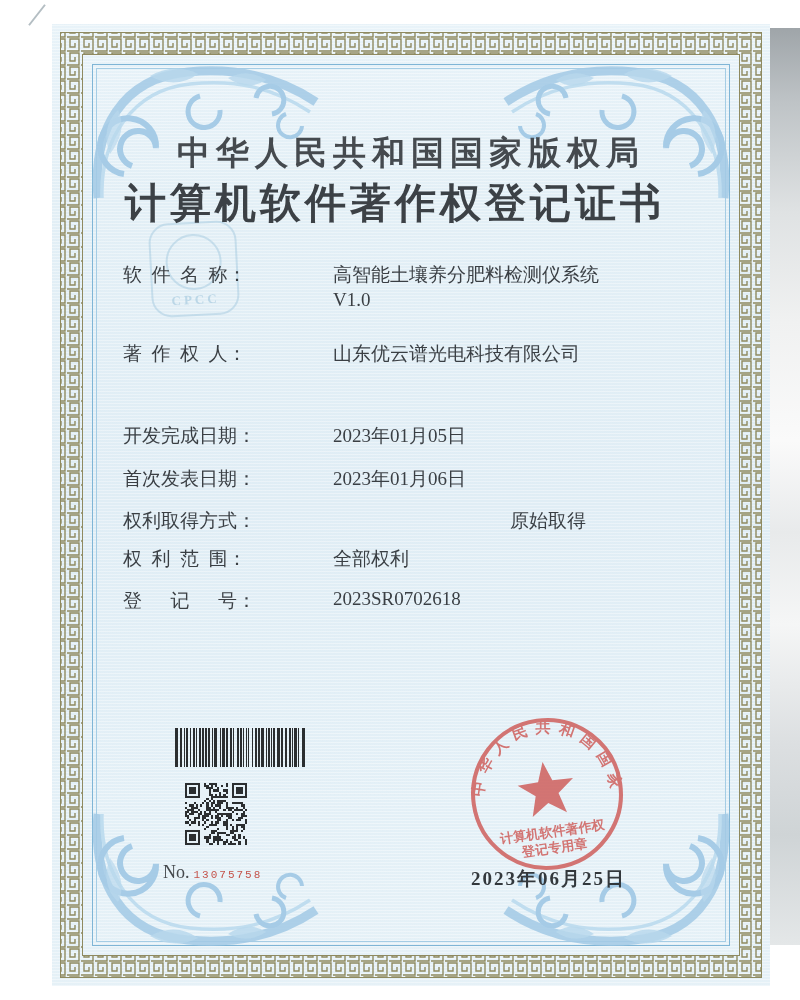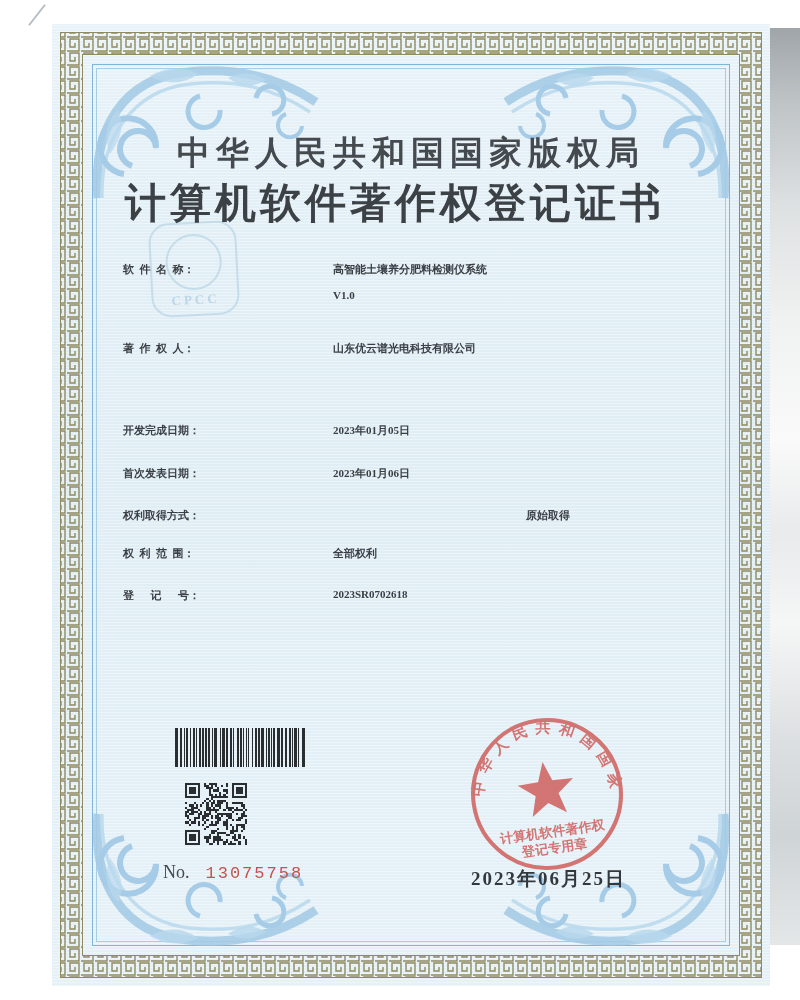--- a/index.html
+++ b/index.html
@@ -39,35 +39,35 @@
     font-size:13px; letter-spacing:3px; color:rgba(145,190,216,.5); font-weight:bold; }
 
   
   .authority { position:absolute; left:0; top:107px; width:718px; text-align:center;
     font-size:33px; font-weight:700; letter-spacing:6px; color:#454a4f; }
   .cert-title { position:absolute; left:0; top:152px; width:686px; text-align:center;
     font-size:41px; font-weight:700; letter-spacing:4px; color:#3c4146; }
   .cert-no { position:absolute; left:424px; top:204px; font-size:15px; color:#3a3f44; font-weight:600; }
   .cert-no .cv { margin-left:14px; }
 
-  .frow { position:absolute; left:71px; font-size:11px; font-weight:700; color:#3a3f44; }
+  .frow { position:absolute; left:71px; font-size:19px; font-weight:400; color:#3a3f44; }
   .flabel { white-space:pre; display:inline-block; }
   .fvalue { position:absolute; left:210px; top:0; white-space:pre; display:inline-block; width:430px; }
   .fver { position:absolute; left:210px; top:27px; }
 
   .stmt { position:absolute; font-size:17.5px; font-weight:700; color:#3a3f44; white-space:pre; }
 
   .barcode { position:absolute; left:123px; top:704px; }
   .barcode svg { display:block; fill:#2b2e30; }
   .qr { position:absolute; left:133px; top:759px; }
   .qr svg { display:block; }
 
   .serial { position:absolute; left:111px; top:838px; font-size:18px; color:#45494d; }
   .serial .num { font-family:"Liberation Mono","DejaVu Sans Mono",monospace;
-    color:#c4534b; letter-spacing:2px; margin-left:16px; font-size:17px; }
+    color:#c4534b; letter-spacing:2px; margin-left:4px; font-size:11px; }
 
   .seal { position:absolute; left:414px; top:689px; width:162px; height:162px; opacity:.85; }
   .issue-date { position:absolute; left:419px; top:842px; font-size:19px; font-weight:700;
     letter-spacing:2px; color:#33383c; z-index:5; }
 </style>
 </head>
 <body>
 
 <div class="stage">
 

